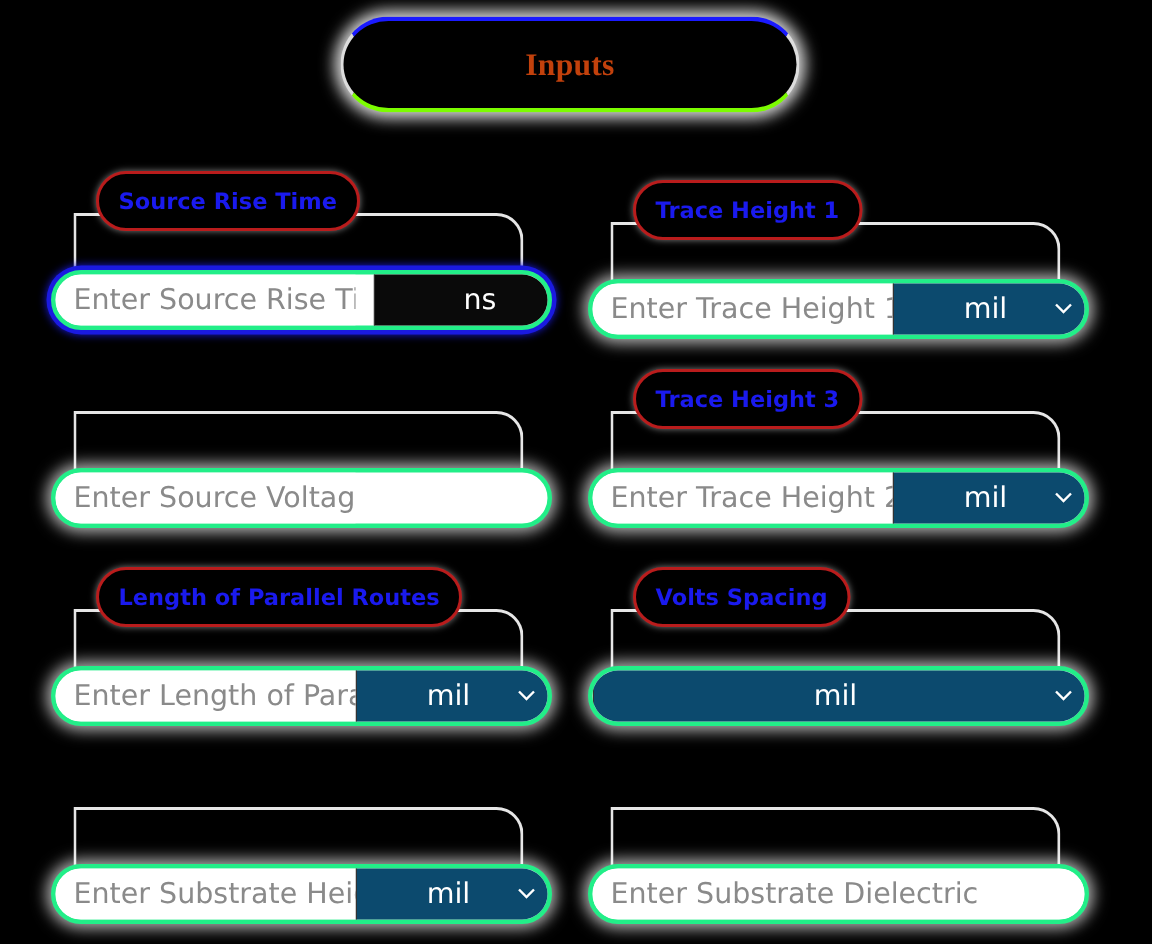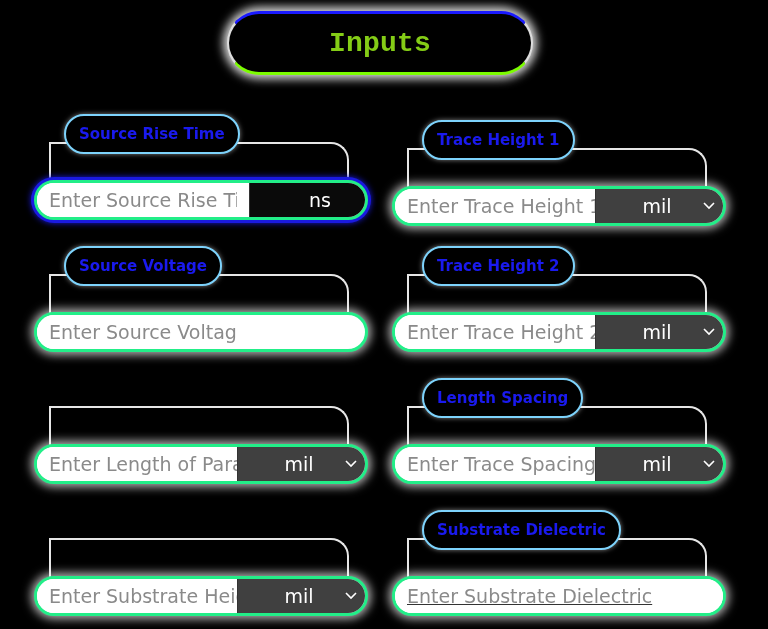--- a/index.html
+++ b/index.html
@@ -6,57 +6,57 @@
   body { width:768px; height:629px; position:relative; overflow:hidden; font-family:"DejaVu Sans", sans-serif; }
 
   .title-pill {
     position:absolute; left:227px; top:11px; width:306px; height:64px;
     box-sizing:border-box; border-radius:32px; background:#000;
     border-top:3px solid #1a1aff; border-bottom:3px solid #7cfc00;
     border-left:2px solid #ddd; border-right:2px solid #ddd;
     box-shadow:0 0 10px 4px rgba(255,255,255,0.85);
     display:flex; align-items:center; justify-content:center;
   }
-  .title-pill span { color:#84cc16; font-family:Liberation Mono, monospace; font-weight:bold; font-size:28px; letter-spacing:0.2px; }
+  .title-pill span { color:#c2410c; font-family:Liberation Serif, serif; font-weight:bold; font-size:21px; letter-spacing:0.2px; }
 
   .field { position:absolute; width:334px; height:118px; }
   .bracket {
     position:absolute; left:15px; top:28px; width:300px; height:70px;
     border-top:2px solid #e6e6e6; border-left:2px solid #e6e6e6; border-right:2px solid #e6e6e6;
     border-top-right-radius:18px; box-sizing:border-box;
   }
   .label-pill {
     position:absolute; left:30px; top:0; height:40px; box-sizing:border-box;
     padding:0 13px; border-radius:20px; background:#000;
-    border:2px solid #7dd3fc; box-shadow:0 0 5px rgba(255,255,255,0.5);
+    border:2px solid #b91c1c; box-shadow:0 0 5px rgba(255,255,255,0.5);
     display:flex; align-items:center;
   }
   .label-pill span { color:#1a1aee; font-weight:bold; font-size:15px; white-space:nowrap; }
 
   .input-row {
     position:absolute; left:0; top:66px; width:334px; height:40px;
     box-sizing:border-box; border-radius:20px; overflow:hidden;
     border:3px solid #22ee88; background:#fff;
     box-shadow:0 0 10px 3px rgba(255,255,255,0.7);
     display:flex;
   }
   .input-row.focused { border-color:#22ee88; box-shadow:0 0 0 3px #1a1ae0, 0 0 6px 3px #1a1ae0; }
   .input-row input {
     flex:0 0 200px; width:200px; border:none; outline:none; background:#fff;
     font-family:"DejaVu Sans", sans-serif; font-size:19px; color:#333; padding:0 0 0 12px; box-sizing:border-box;
   }
   .input-row input::placeholder { color:#8a8a8a; }
-  .input-row.full input { flex:1 1 auto; width:auto;text-decoration:underline; }
+  .input-row.full input { flex:1 1 auto; width:auto; }
   .unit {
     flex:1 1 auto; background:#0a0a0a; color:#fff; position:relative;
     display:flex; align-items:center; justify-content:center; font-size:19px;
     border-left:1px solid #333;
   }
   .unit.plain { border-top:2px solid #fff; border-bottom:2px solid #fff; border-right:2px solid #fff; margin:-3px -3px -3px 12px; border-top-right-radius:20px; border-bottom-right-radius:20px; background:#0a0a0a;padding-left:24px; }
-  .unit.select { background:#404040; margin:-3px -3px -3px 0; border-top-right-radius:20px; border-bottom-right-radius:20px; }
+  .unit.select { background:#0c4a6e; margin:-3px -3px -3px 0; border-top-right-radius:20px; border-bottom-right-radius:20px; }
   .unit.select span.val { margin-left:-8px; }
   .chev { position:absolute; right:10px; top:50%; width:14px; height:10px; margin-top:-6px; }
 </style>
 </head>
 <body>
 
 <div class="title-pill">
   <span>Inputs</span>
 </div>
 
@@ -84,64 +84,63 @@
       <span class="val">mil</span>
       <svg class="chev" viewBox="0 0 14 10">
           <polyline points="2,3 7,8 12,3" fill="none" stroke="#fff" stroke-width="1.6"></polyline>
         </svg>
     </div>
   </div>
 </div>
 
 <div class="field" style="left:34px; top:246px;">
   <div class="bracket"></div>
-  <div class="label-pill">
-      <span>Source Voltage</span>
-    </div>
   <div class="input-row">
     <input type="text" placeholder="Enter Source Voltage" style="">
   </div>
 </div>
 
 <div class="field" style="left:392px; top:246px;">
   <div class="bracket"></div>
   <div class="label-pill">
-      <span>Trace Height 2</span>
+      <span>Trace Height 3</span>
     </div>
   <div class="input-row">
     <input type="text" placeholder="Enter Trace Height 2" style="">
     <div class="unit select">
       <span class="val">mil</span>
       <svg class="chev" viewBox="0 0 14 10">
           <polyline points="2,3 7,8 12,3" fill="none" stroke="#fff" stroke-width="1.6"></polyline>
         </svg>
     </div>
   </div>
 </div>
 
 <div class="field" style="left:34px; top:378px;">
   <div class="bracket"></div>
+  <div class="label-pill">
+      <span>Length of Parallel Routes</span>
+    </div>
   <div class="input-row">
     <input type="text" placeholder="Enter Length of Parallel Routes" style="">
     <div class="unit select">
       <span class="val">mil</span>
       <svg class="chev" viewBox="0 0 14 10">
           <polyline points="2,3 7,8 12,3" fill="none" stroke="#fff" stroke-width="1.6"></polyline>
         </svg>
     </div>
   </div>
 </div>
 
 <div class="field" style="left:392px; top:378px;">
   <div class="bracket"></div>
   <div class="label-pill">
-      <span>Length Spacing</span>
+      <span>Volts Spacing</span>
     </div>
   <div class="input-row">
-    <input type="text" placeholder="Enter Trace Spacing" style="">
     <div class="unit select">
       <span class="val">mil</span>
       <svg class="chev" viewBox="0 0 14 10">
           <polyline points="2,3 7,8 12,3" fill="none" stroke="#fff" stroke-width="1.6"></polyline>
         </svg>
     </div>
   </div>
 </div>
 
 <div class="field" style="left:34px; top:510px;">
@@ -152,19 +151,16 @@
       <span class="val">mil</span>
       <svg class="chev" viewBox="0 0 14 10">
           <polyline points="2,3 7,8 12,3" fill="none" stroke="#fff" stroke-width="1.6"></polyline>
         </svg>
     </div>
   </div>
 </div>
 
 <div class="field" style="left:392px; top:510px;">
   <div class="bracket"></div>
-  <div class="label-pill">
-      <span>Substrate Dielectric</span>
-    </div>
   <div class="input-row full">
     <input type="text" placeholder="Enter Substrate Dielectric" style="">
   </div>
 </div>
 
 </body></html>

